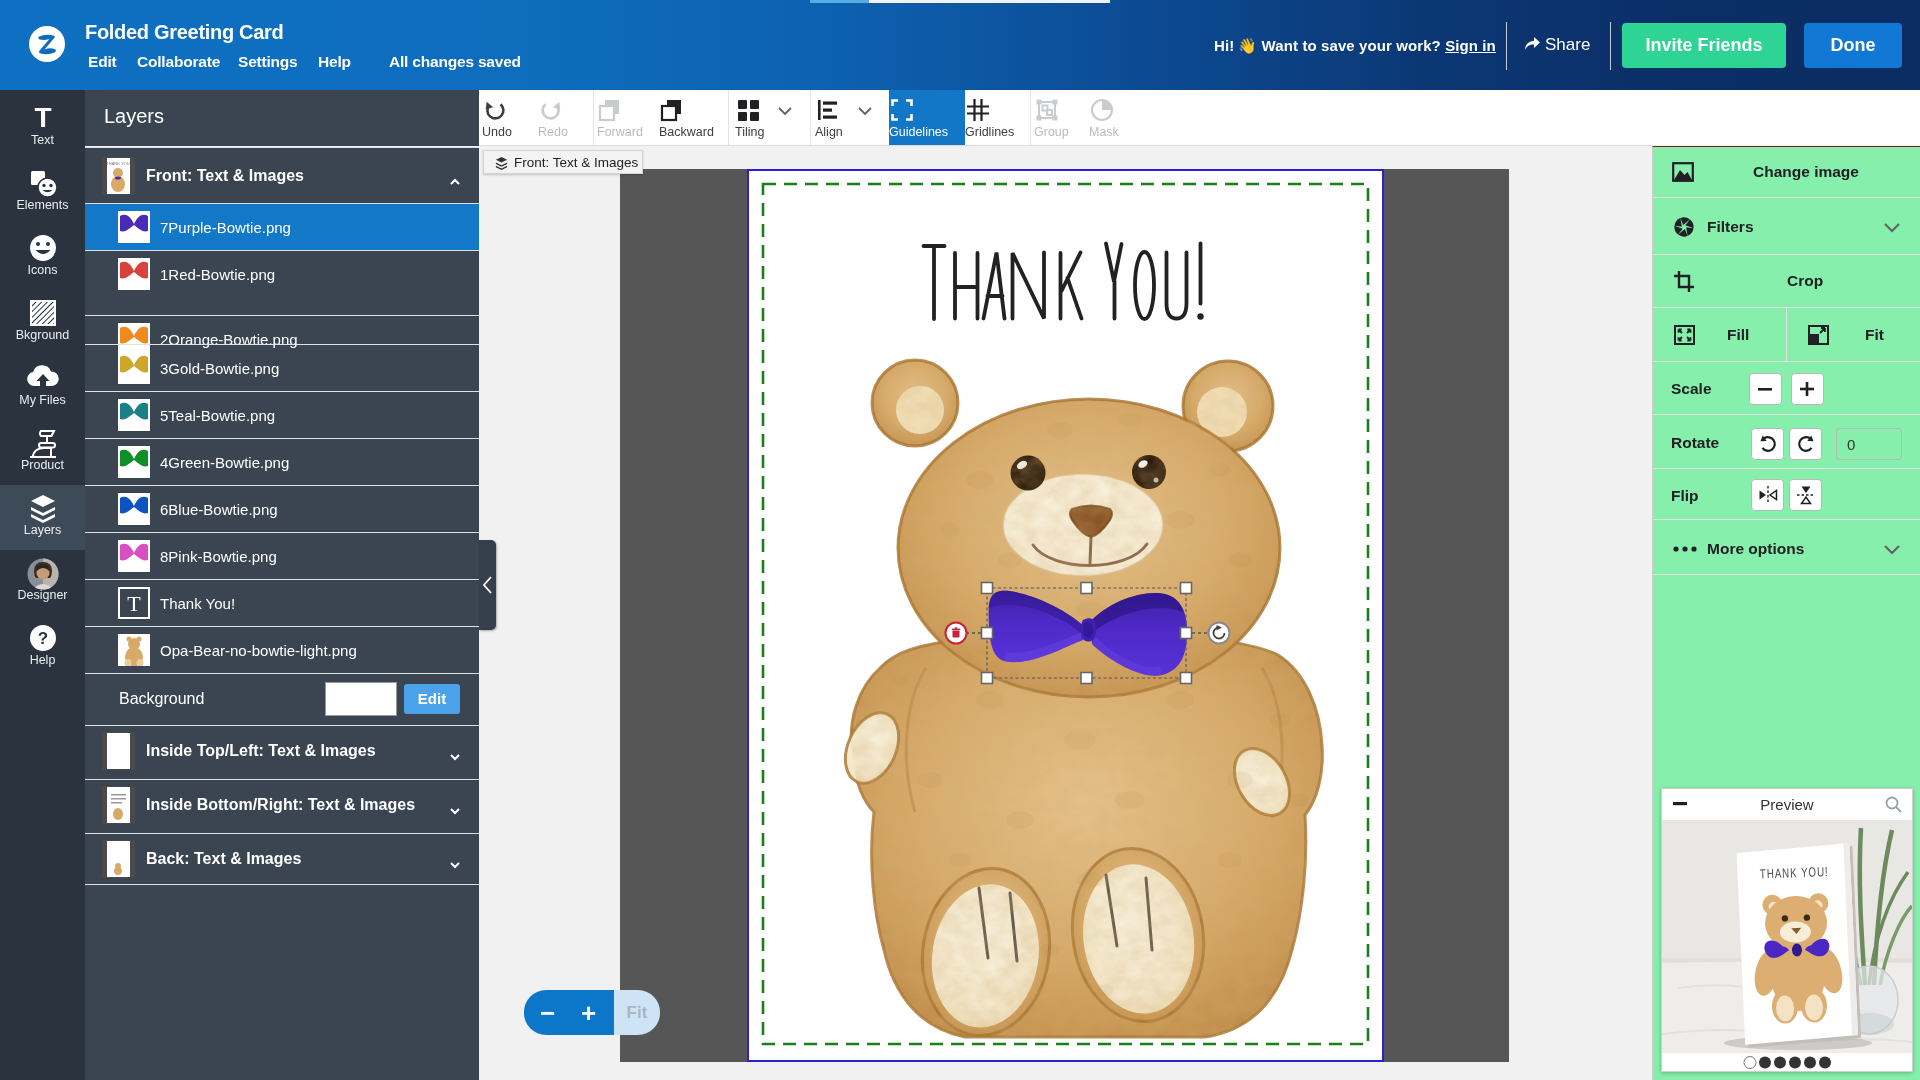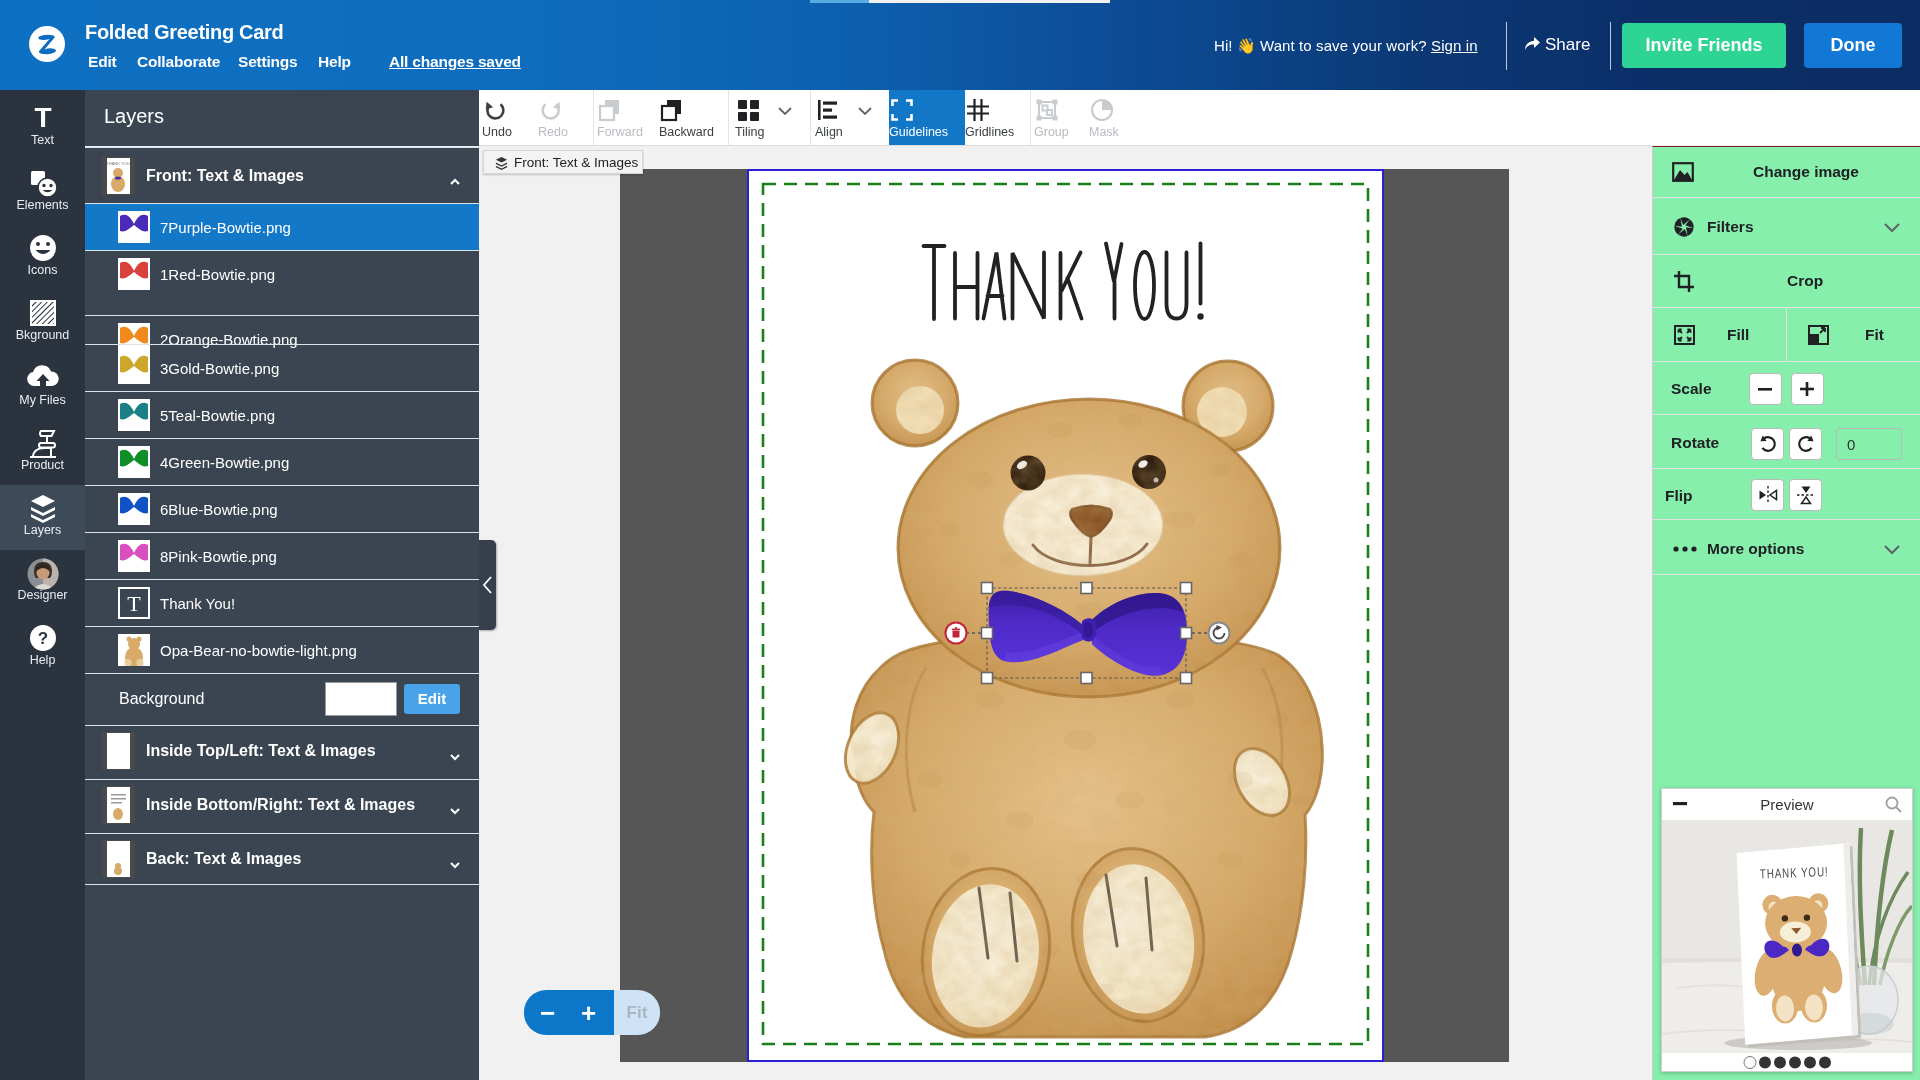--- a/index.html
+++ b/index.html
@@ -3,22 +3,22 @@
 <style>
 *{margin:0;padding:0;box-sizing:border-box}
 html,body{width:1920px;height:1080px;overflow:hidden;font-family:"Liberation Sans",sans-serif;background:#f1f1f1}
 
 #header{position:absolute;left:0;top:0;width:1920px;height:90px;background:linear-gradient(90deg,#0e70c2 0%,#0e6cbd 28%,#0d5fae 45%,#0c4a92 60%,#0b3875 74%,#0b2e66 88%,#0b2d63 100%)}
 #pbar1{position:absolute;left:810px;top:0;width:59px;height:3px;background:#57ace4}
 #pbar2{position:absolute;left:869px;top:0;width:241px;height:3px;background:#f2f2f2}
 #logo{position:absolute;left:29px;top:26px;width:36px;height:36px;border-radius:50%;background:#fff}
 #title{position:absolute;left:85px;top:21px;color:#fff;font-size:20px;font-weight:bold;letter-spacing:-.3px}
 .hnav{position:absolute;top:53px;color:#fff;font-size:15.5px;font-weight:bold;letter-spacing:-.2px}
-#saved{text-decoration:underline}
-#hi{position:absolute;top:37px;left:1214px;color:#fff;font-size:15px;font-weight:normal;letter-spacing:.1px}
+#saved{}
+#hi{position:absolute;top:37px;left:1214px;color:#fff;font-size:15px;font-weight:bold;letter-spacing:.1px}
 #hi a{color:#fff;text-decoration:underline}
 .hdiv{position:absolute;top:22px;width:1px;height:48px;background:rgba(255,255,255,.75)}
 #share{position:absolute;left:1545px;top:35px;color:#fff;font-size:17px;font-weight:normal}
 .hbtn{position:absolute;top:23px;height:45px;border-radius:4px;color:#fff;font-size:18px;font-weight:bold;text-align:center;line-height:45px}
 #invite{left:1622px;width:164px;background:#2dd493}
 #done{left:1804px;width:98px;background:#1178d5}
 
 #sidebar{position:absolute;left:0;top:90px;width:85px;height:990px;background:#2a333e}
 .sitem{position:absolute;left:0;width:85px;height:65px;color:#e9edf0;text-align:center}
 .sitem .lbl{position:absolute;top:38px;width:85px;font-size:12.5px}
@@ -638,21 +638,21 @@
         </svg></div>
     <div class="rbtn" style="left:136px;top:13px"><svg width="20" height="20" viewBox="0 0 20 20" style="margin:5px 0 0 6px">
           <g transform="rotate(35 10 10)">
             <path d="M10 3.2 A6.8 6.8 0 1 0 16.8 10" fill="none" stroke="#202124" stroke-width="2.2"></path>
             <polygon points="9.4,0 9.4,6.8 14.6,3.4" fill="#202124"></polygon>
           </g>
         </svg></div>
     <div id="rotinput" style="left:183px;top:13px">0</div>
     </div>
   <div class="rrow" style="top:322px;height:51px">
-      <div class="rlbl" style="left:12px;top:18px">Flip</div>
+      <div class="rlbl" style="left:18px;top:18px">Flip</div>
     <div class="rbtn" style="left:98px;top:10px"><svg width="20" height="20" viewBox="0 0 20 20" style="margin:5px 0 0 6px">
           <line x1="10" y1="1" x2="10" y2="19" stroke="#202124" stroke-width="1.4" stroke-dasharray="2.5 2"></line>
           <polygon points="1.5,5.5 1.5,14.5 8,10" fill="#202124"></polygon>
           <polygon points="18.5,5.5 18.5,14.5 12,10" fill="none" stroke="#202124" stroke-width="1.5"></polygon>
         </svg></div>
     <div class="rbtn" style="left:136px;top:10px"><svg width="20" height="20" viewBox="0 0 20 20" style="margin:5px 0 0 6px">
           <line x1="1" y1="10" x2="19" y2="10" stroke="#202124" stroke-width="1.4" stroke-dasharray="2.5 2"></line>
           <polygon points="5.5,1.5 14.5,1.5 10,8" fill="#202124"></polygon>
           <polygon points="5.5,18.5 14.5,18.5 10,12" fill="none" stroke="#202124" stroke-width="1.5"></polygon>
         </svg></div>

